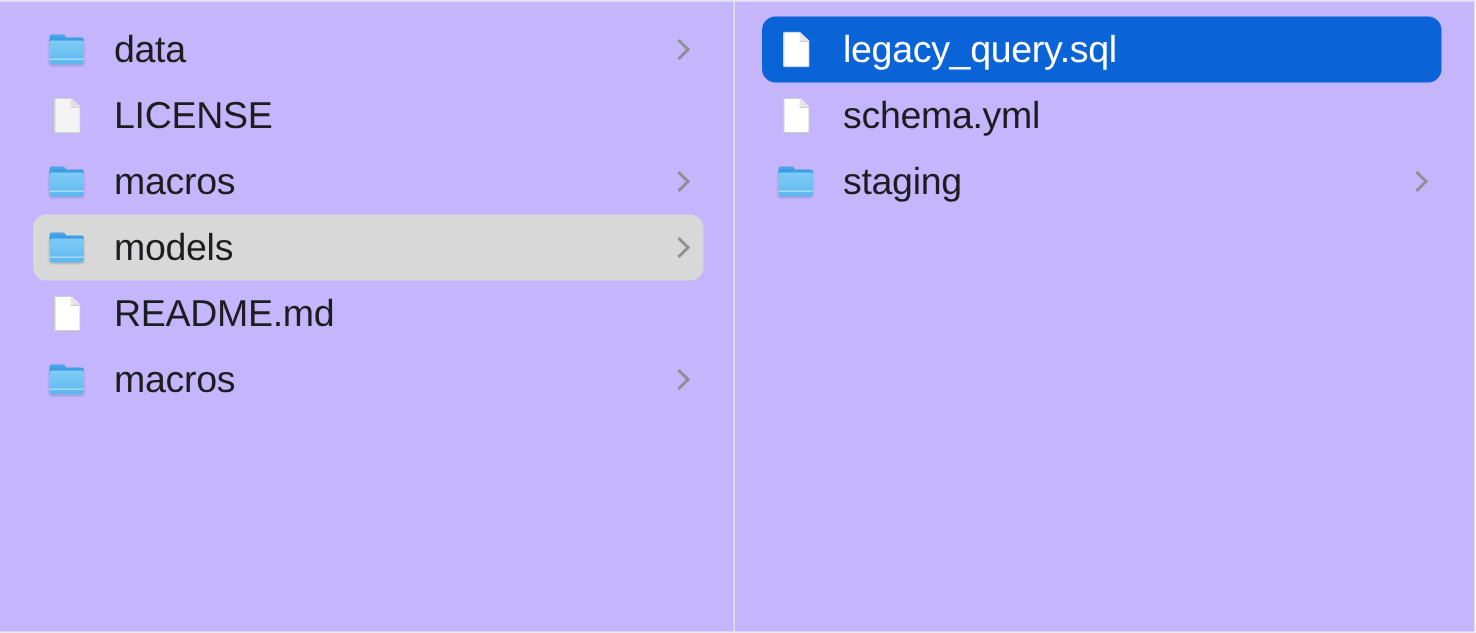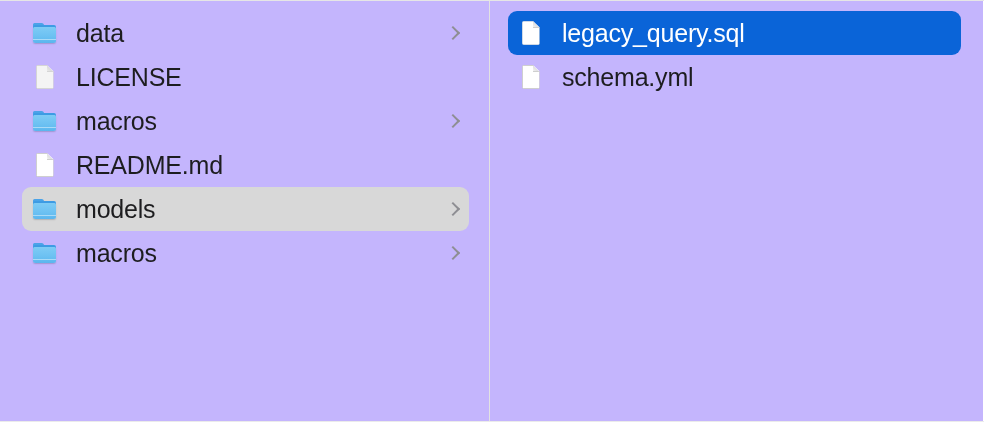--- a/index.html
+++ b/index.html
@@ -201,37 +201,37 @@
       <div class="row">
         <span class="icon icon-folder">
           <span class="f-tab"></span>
           <span class="f-back"></span>
           <span class="f-body"></span>
           <span class="f-line"></span>
         </span>
         <span class="label">macros</span>
         <span class="chevron"></span>
       </div>
+      <div class="row selected-gray">
+        <span class="icon icon-folder">
+          <span class="f-tab"></span>
+          <span class="f-back"></span>
+          <span class="f-body"></span>
+          <span class="f-line"></span>
+        </span>
+        <span class="label">models</span>
+        <span class="chevron"></span>
+      </div>
       <div class="row">
         <span class="icon icon-doc">
           <span class="d-page"></span>
           <span class="d-fold"></span>
         </span>
         <span class="label">README.md</span>
         <span class="chevron hidden"></span>
-      </div>
-      <div class="row selected-gray">
-        <span class="icon icon-folder">
-          <span class="f-tab"></span>
-          <span class="f-back"></span>
-          <span class="f-body"></span>
-          <span class="f-line"></span>
-        </span>
-        <span class="label">models</span>
-        <span class="chevron"></span>
       </div>
       <div class="row">
         <span class="icon icon-folder">
           <span class="f-tab"></span>
           <span class="f-back"></span>
           <span class="f-body"></span>
           <span class="f-line"></span>
         </span>
         <span class="label">macros</span>
         <span class="chevron"></span>
@@ -248,15 +248,25 @@
         <span class="chevron hidden"></span>
       </div>
       <div class="row">
         <span class="icon icon-doc">
           <span class="d-page"></span>
           <span class="d-fold"></span>
         </span>
         <span class="label">schema.yml</span>
         <span class="chevron hidden"></span>
       </div>
+      <div class="row">
+        <span class="icon icon-folder">
+          <span class="f-tab"></span>
+          <span class="f-back"></span>
+          <span class="f-body"></span>
+          <span class="f-line"></span>
+        </span>
+        <span class="label">staging</span>
+        <span class="chevron"></span>
+      </div>
     </div>
 
 </div>
 
 </body></html>

